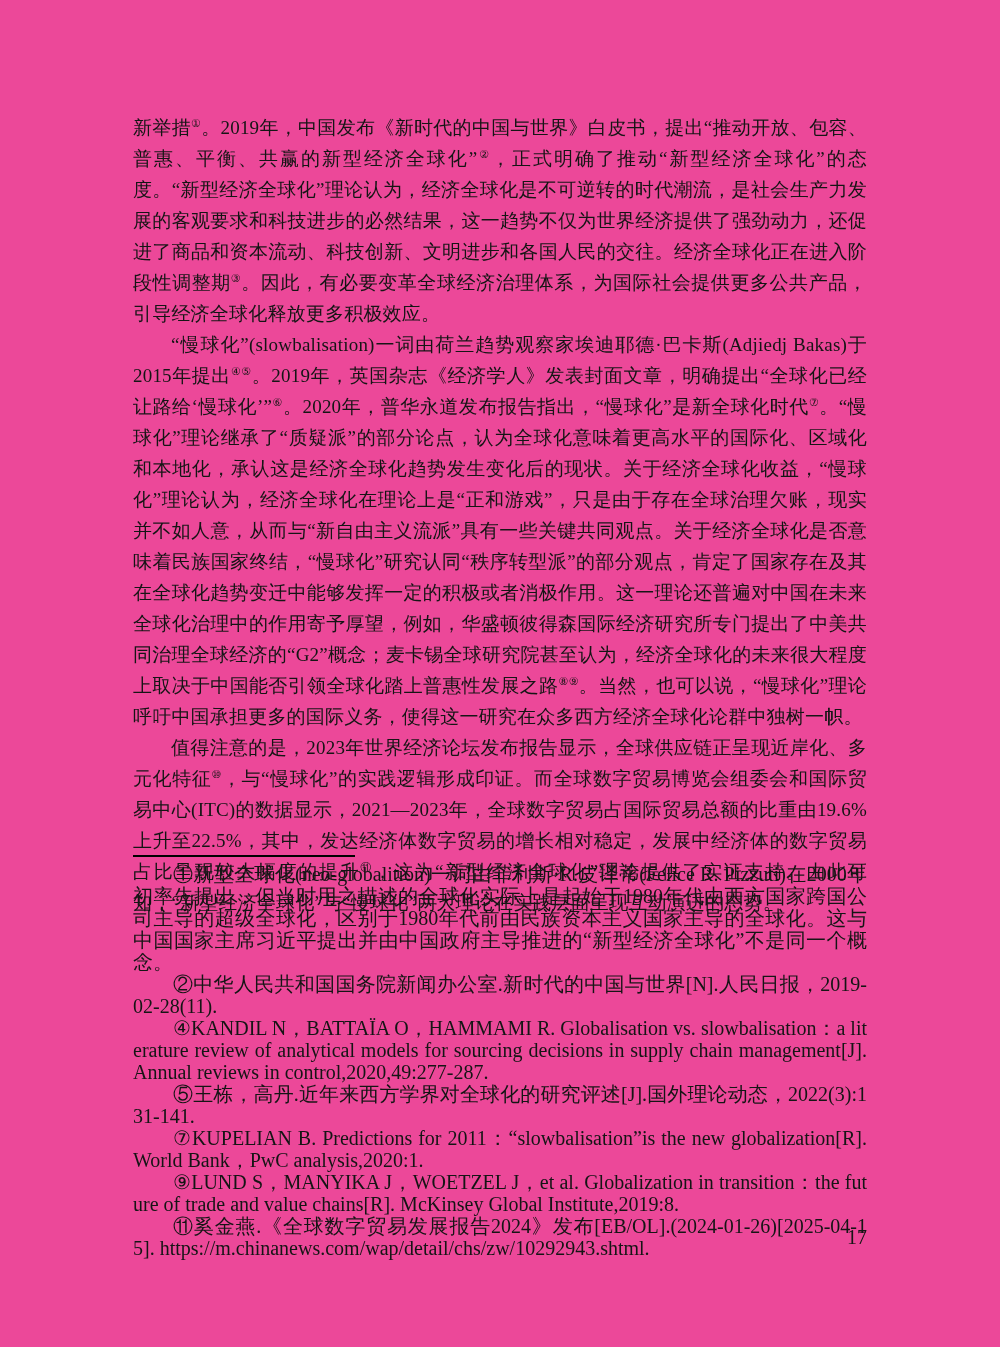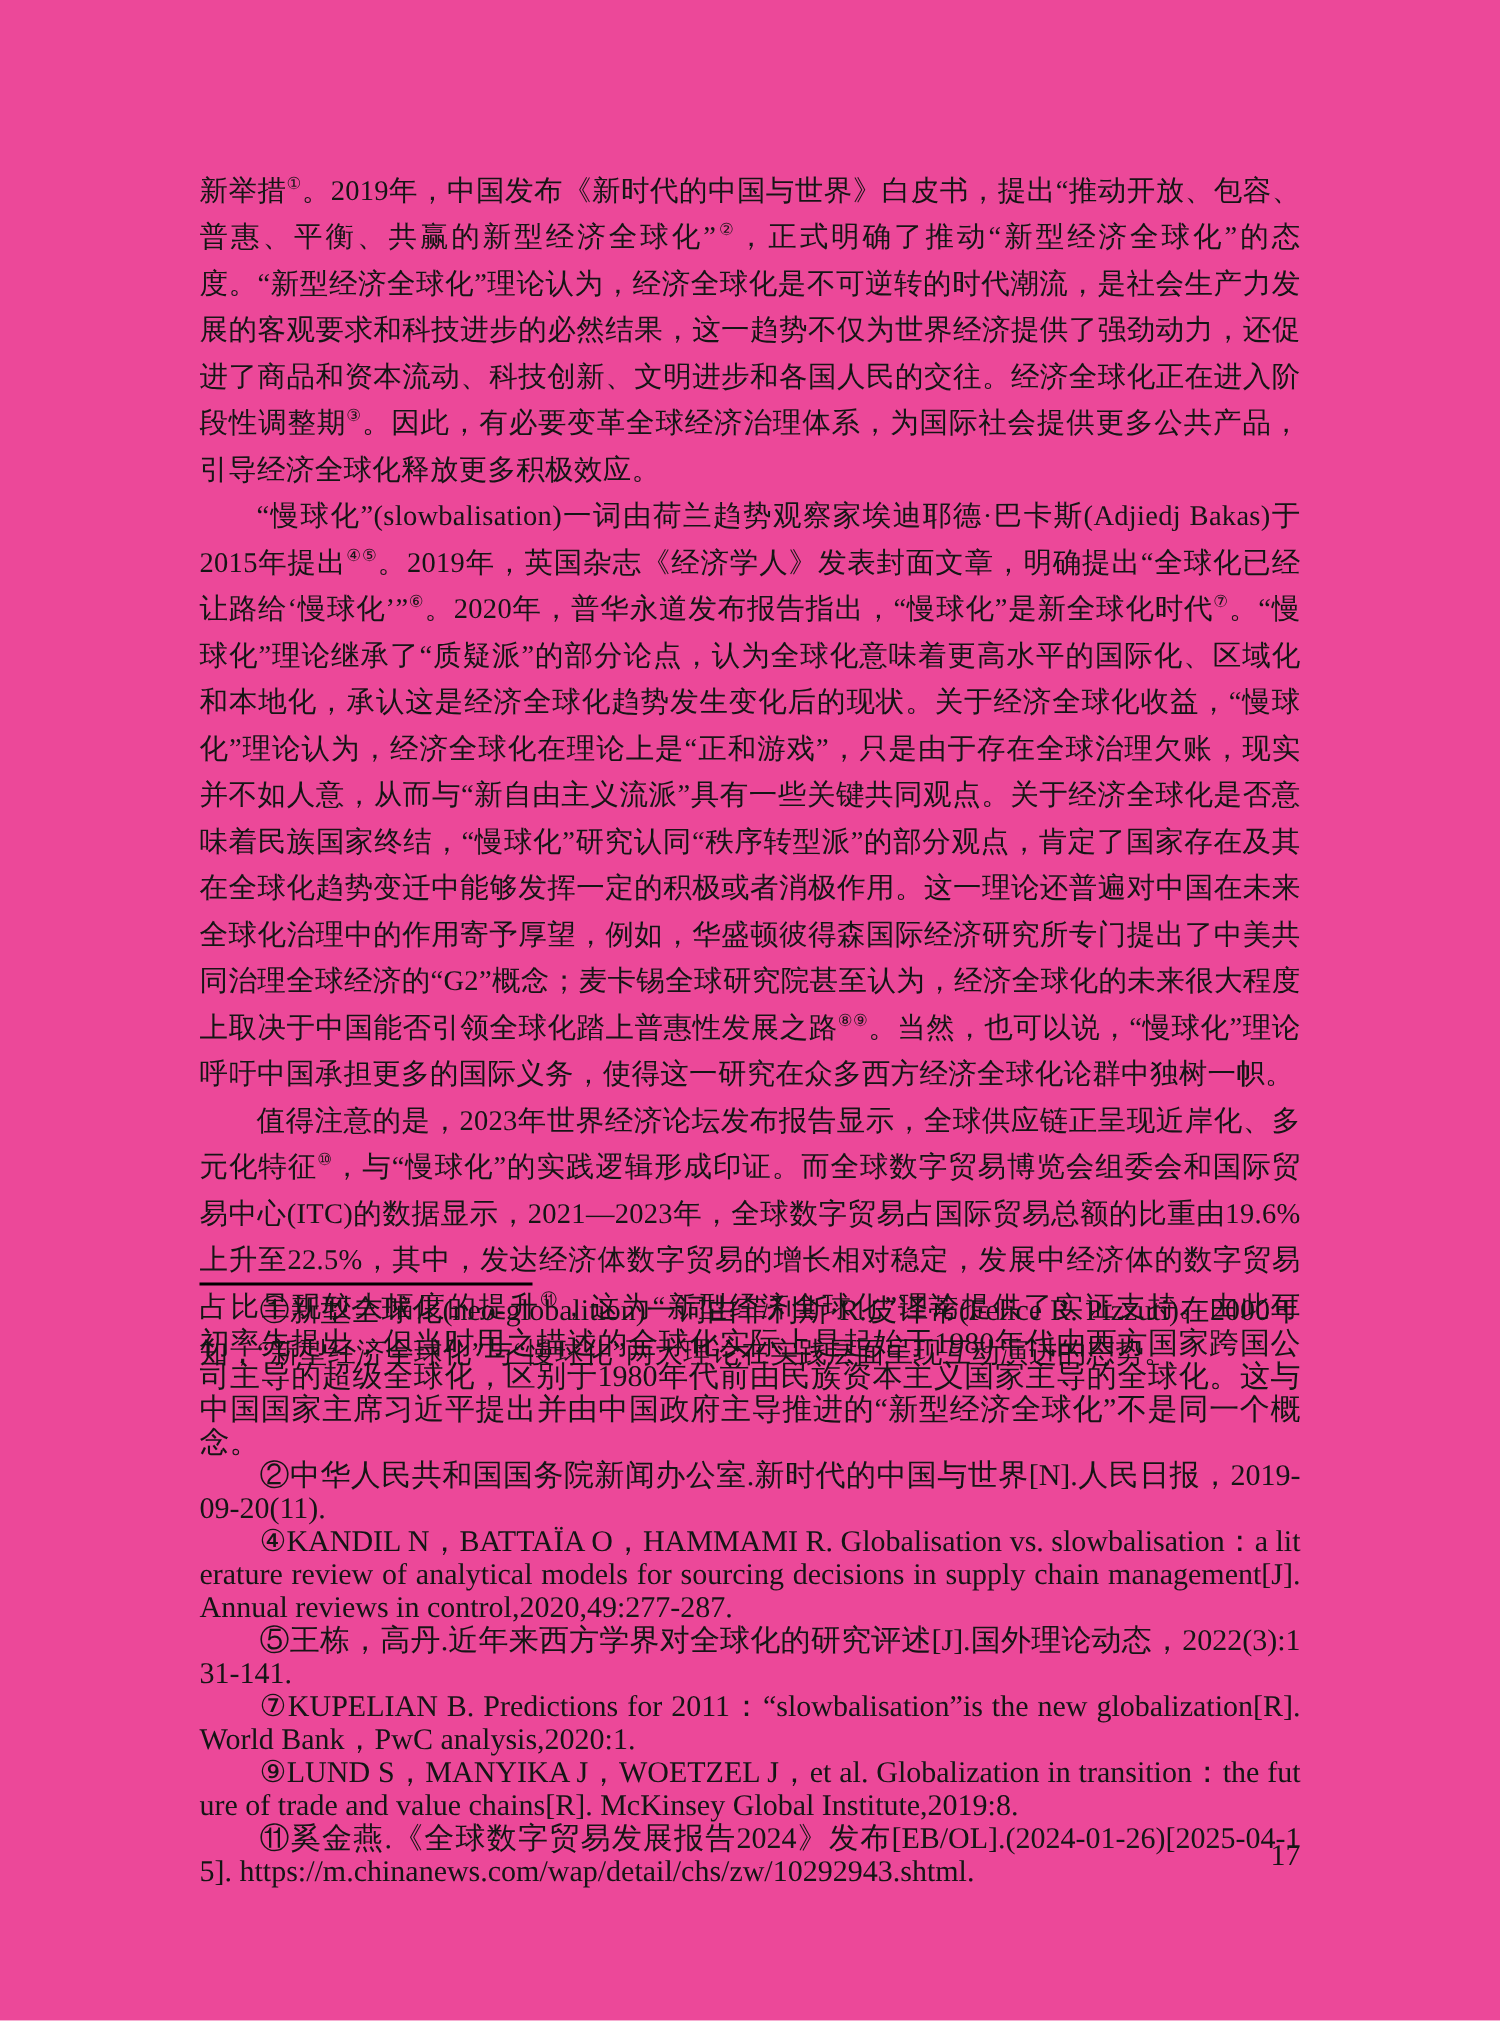--- a/index.html
+++ b/index.html
@@ -74,21 +74,21 @@
 
   <p class="para">新举措<sup>①</sup>。2019年，中国发布《新时代的中国与世界》白皮书，提出“推动开放、包容、普惠、平衡、共赢的新型经济全球化”<sup>②</sup>，正式明确了推动“新型经济全球化”的态度。“新型经济全球化”理论认为，经济全球化是不可逆转的时代潮流，是社会生产力发展的客观要求和科技进步的必然结果，这一趋势不仅为世界经济提供了强劲动力，还促进了商品和资本流动、科技创新、文明进步和各国人民的交往。经济全球化正在进入阶段性调整期<sup>③</sup>。因此，有必要变革全球经济治理体系，为国际社会提供更多公共产品，引导经济全球化释放更多积极效应。</p>
       <p class="para indent">“慢球化”(slowbalisation)一词由荷兰趋势观察家埃迪耶德·巴卡斯(Adjiedj Bakas)于2015年提出<sup>④⑤</sup>。2019年，英国杂志《经济学人》发表封面文章，明确提出“全球化已经让路给‘慢球化’”<sup>⑥</sup>。2020年，普华永道发布报告指出，“慢球化”是新全球化时代<sup>⑦</sup>。“慢球化”理论继承了“质疑派”的部分论点，认为全球化意味着更高水平的国际化、区域化和本地化，承认这是经济全球化趋势发生变化后的现状。关于经济全球化收益，“慢球化”理论认为，经济全球化在理论上是“正和游戏”，只是由于存在全球治理欠账，现实并不如人意，从而与“新自由主义流派”具有一些关键共同观点。关于经济全球化是否意味着民族国家终结，“慢球化”研究认同“秩序转型派”的部分观点，肯定了国家存在及其在全球化趋势变迁中能够发挥一定的积极或者消极作用。这一理论还普遍对中国在未来全球化治理中的作用寄予厚望，例如，华盛顿彼得森国际经济研究所专门提出了中美共同治理全球经济的“G2”概念；麦卡锡全球研究院甚至认为，经济全球化的未来很大程度上取决于中国能否引领全球化踏上普惠性发展之路<sup>⑧⑨</sup>。当然，也可以说，“慢球化”理论呼吁中国承担更多的国际义务，使得这一研究在众多西方经济全球化论群中独树一帜。</p>
       <p class="para indent">值得注意的是，2023年世界经济论坛发布报告显示，全球供应链正呈现近岸化、多元化特征<sup>⑩</sup>，与“慢球化”的实践逻辑形成印证。而全球数字贸易博览会组委会和国际贸易中心(ITC)的数据显示，2021—2023年，全球数字贸易占国际贸易总额的比重由19.6%上升至22.5%，其中，发达经济体数字贸易的增长相对稳定，发展中经济体的数字贸易占比呈现较大幅度的提升<sup>⑪</sup>，这为“新型经济全球化”理论提供了实证支持。由此可知，“新型经济全球化”与“慢球化”两大理论在实践层面呈现互动演进的态势。</p>
     </main>
 
   <div class="footnote-rule"></div>
 
   <section class="footnotes">
     <p class="footnote">①新型全球化(neo-globalition)一词由菲利斯·R.皮译蒂(Felice R. Pizzuti)在2000年初率先提出，但当时用之描述的全球化实际上是起始于1980年代由西方国家跨国公司主导的超级全球化，区别于1980年代前由民族资本主义国家主导的全球化。这与中国国家主席习近平提出并由中国政府主导推进的“新型经济全球化”不是同一个概念。</p>
-    <p class="footnote">②中华人民共和国国务院新闻办公室.新时代的中国与世界[N].人民日报，2019-09-20(11).</p>
+    <p class="footnote">②中华人民共和国国务院新闻办公室.新时代的中国与世界[N].人民日报，2019-02-28(11).</p>
     <p class="footnote">④KANDIL N，BATTAÏA O，HAMMAMI R. Globalisation vs. slowbalisation：a literature review of analytical models for sourcing decisions in supply chain management[J]. Annual reviews in control,2020,49:277-287.</p>
     <p class="footnote">⑤王栋，高丹.近年来西方学界对全球化的研究评述[J].国外理论动态，2022(3):131-141.</p>
     <p class="footnote">⑦KUPELIAN B. Predictions for 2011：“slowbalisation”is the new globalization[R]. World Bank，PwC analysis,2020:1.</p>
     <p class="footnote">⑨LUND S，MANYIKA J，WOETZEL J，et al. Globalization in transition：the future of trade and value chains[R]. McKinsey Global Institute,2019:8.</p>
     <p class="footnote">⑪奚金燕.《全球数字贸易发展报告2024》发布[EB/OL].(2024-01-26)[2025-04-15]. https://m.chinanews.com/wap/detail/chs/zw/10292943.shtml.</p>
   </section>
 
   <div class="page-number">17</div>
 
 </div>

